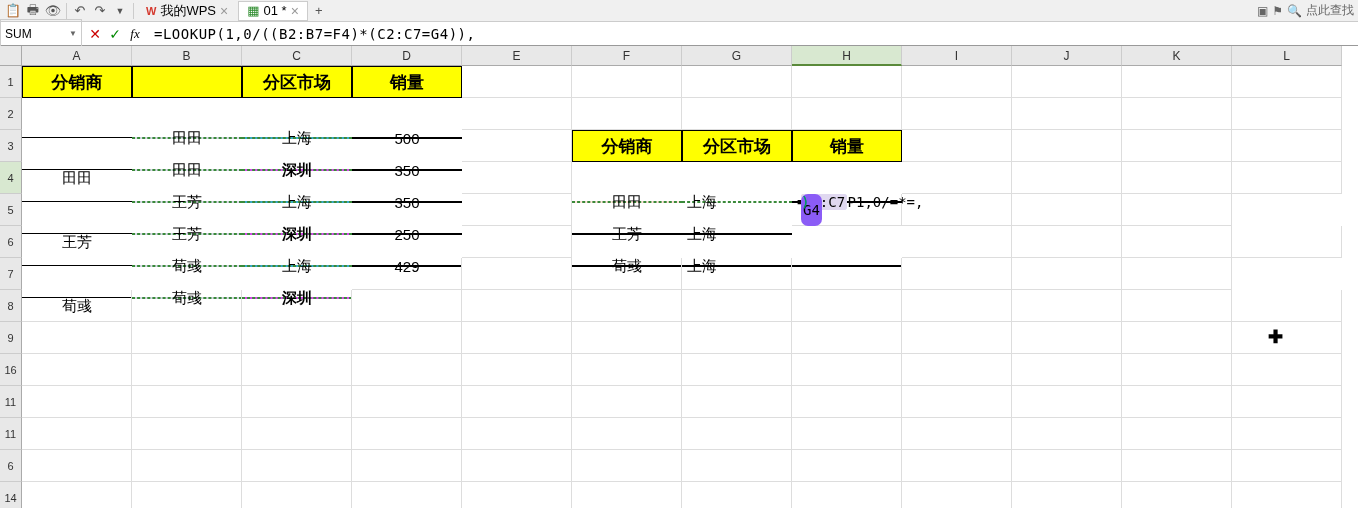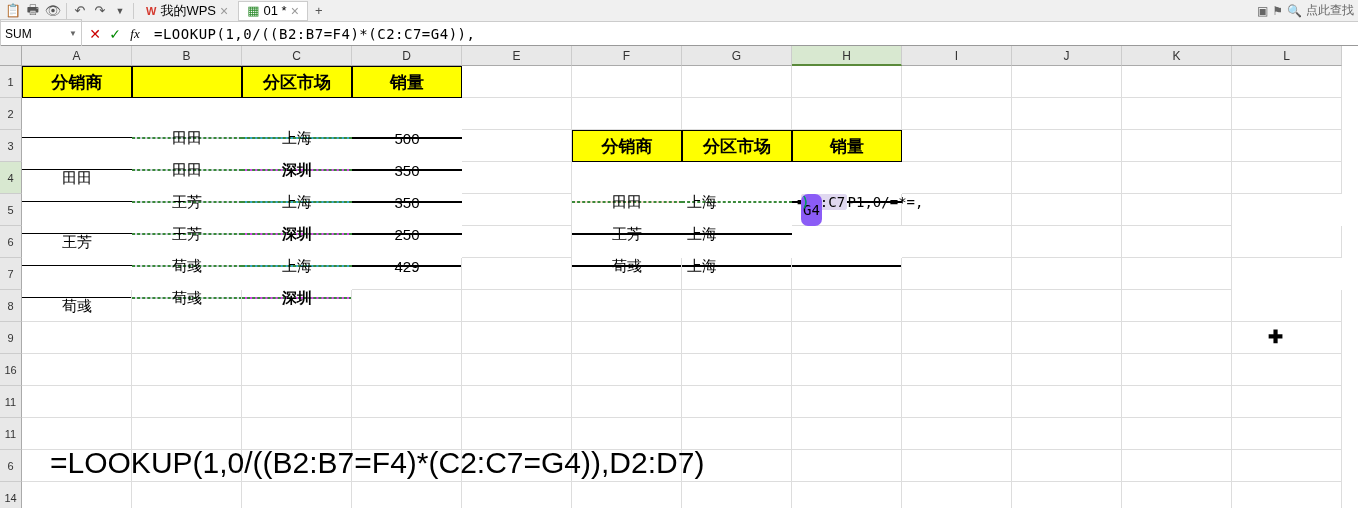--- a/index.html
+++ b/index.html
@@ -351,17 +351,16 @@
       <div class="cell cE"></div>
       <div class="cell cF"></div>
       <div class="cell cG"></div>
       <div class="cell cH"></div>
       <div class="cell cI"></div>
       <div class="cell cJ"></div>
       <div class="cell cK"></div>
       <div class="cell cL"></div>
     </div>
 
-<div class="big-formula">=LOOKUP(1,0/((B2:B7=F4)*(C2:C7=G4)),D2:D7)</div>
 
 <div class="cross" style="left:1268px;top:260px">✚</div>
 
 </div>
 
 </body></html>

